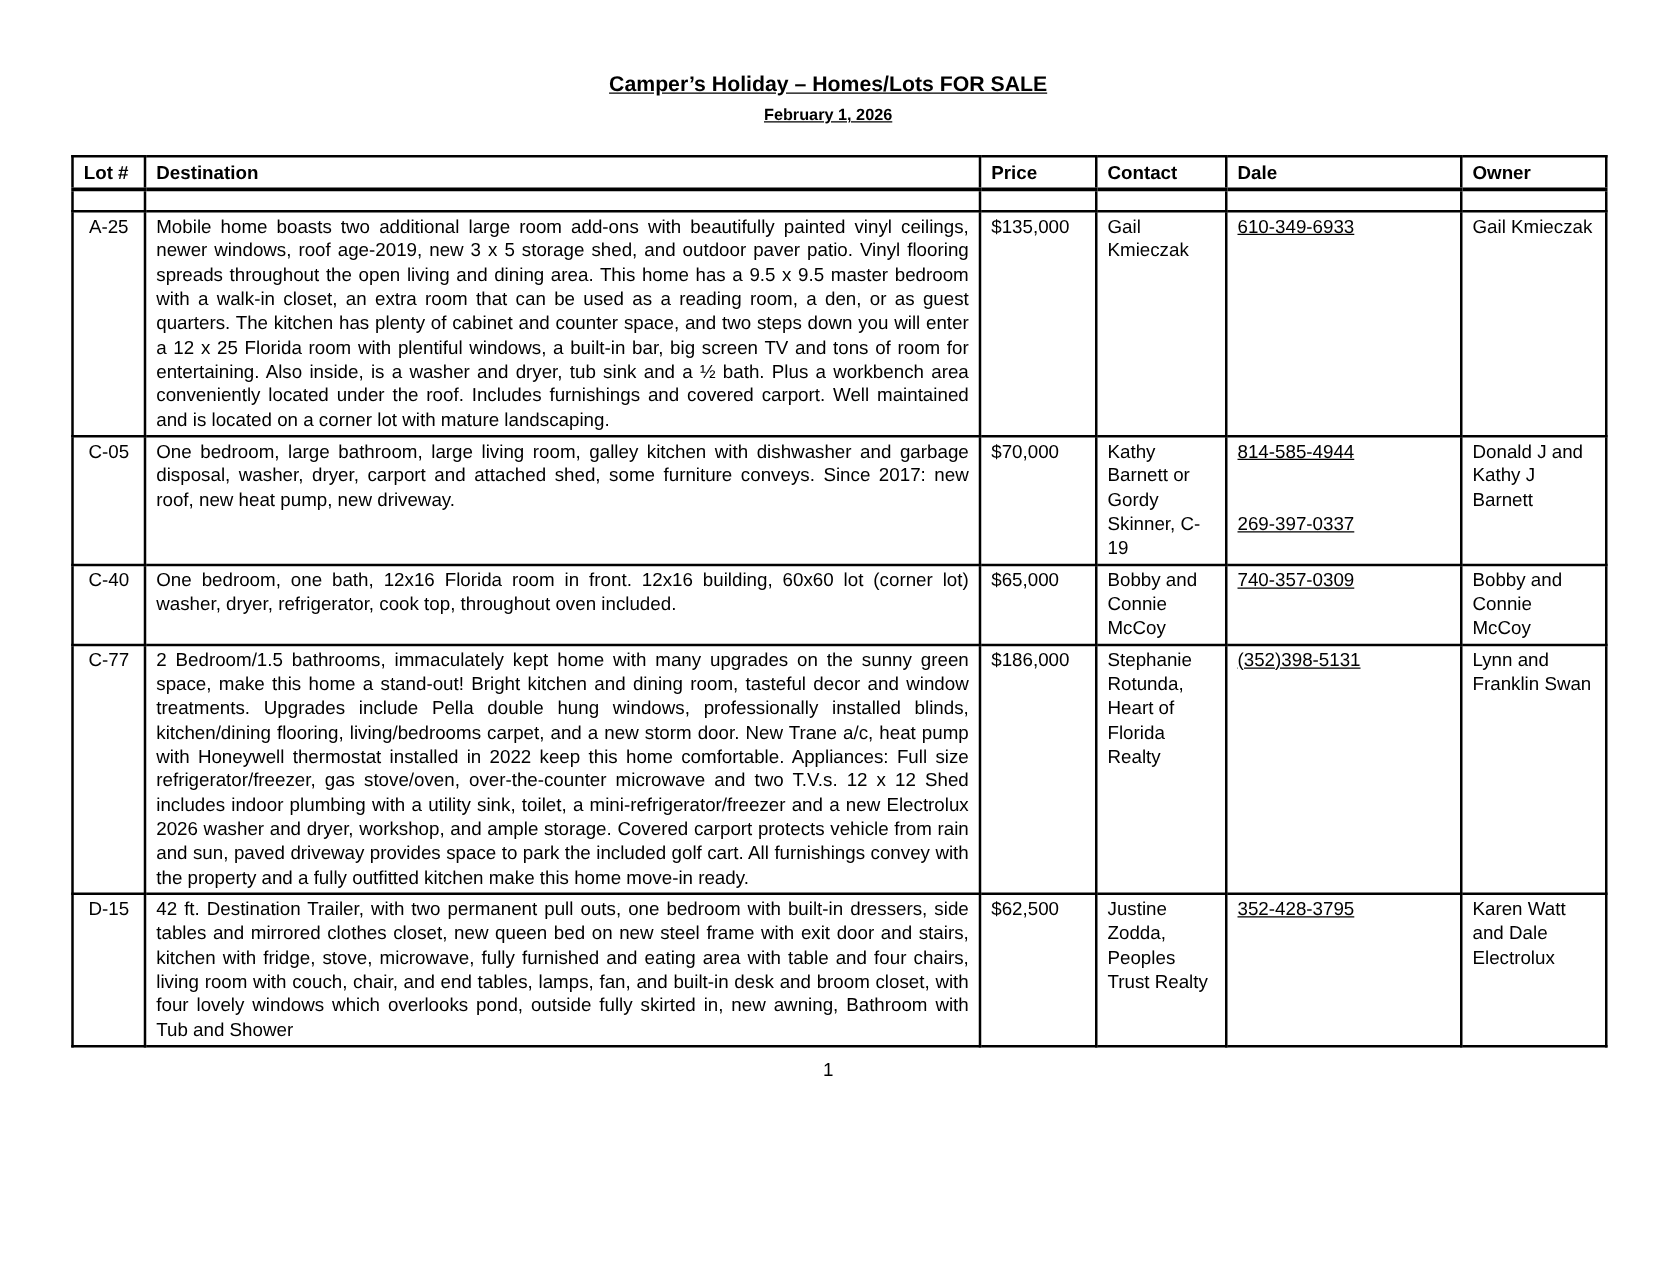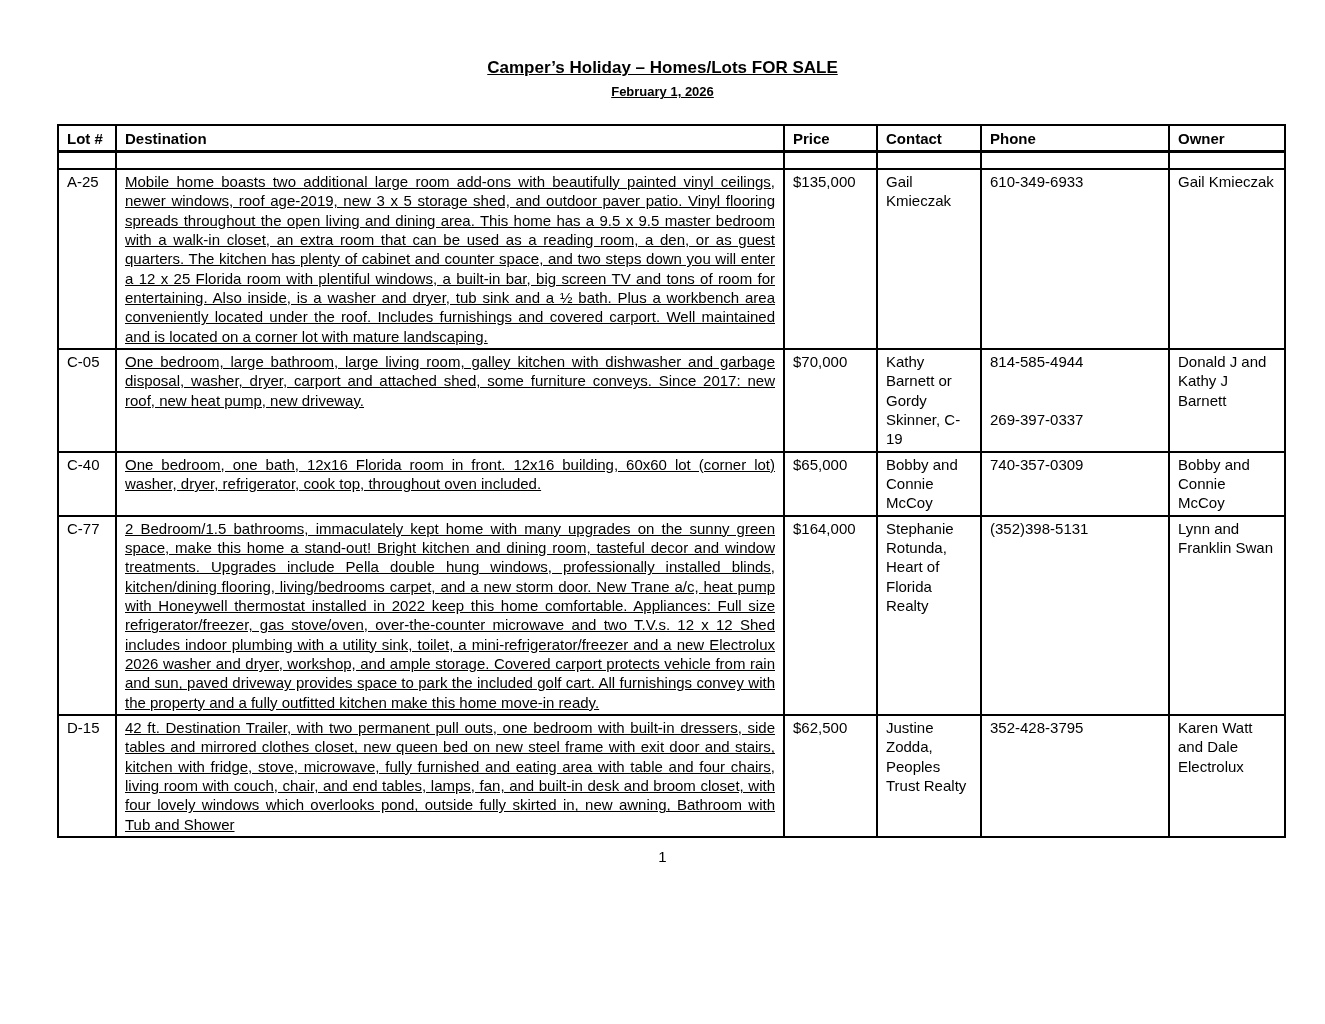--- a/index.html
+++ b/index.html
@@ -46,25 +46,25 @@
     padding: 2px 8px;
     overflow: hidden;
   }
   table.listings thead th {
     border-bottom: 3px solid #000000;
     font-weight: bold;
     text-align: left;
     height: 26px;
     padding-top: 3px;
   }
-  th.col-lot, td.cell-lot { text-align: left; padding-left: 2px; padding-right: 2px; }
+  th.col-lot, td.cell-lot { text-align: center; padding-left: 2px; padding-right: 2px; }
   tr.spacer-row td { height: 17px; padding: 0 8px; }
-  td.cell-desc { text-align: justify; padding-top: 3px; text-decoration: underline; }
+  td.cell-desc { text-align: justify; padding-top: 3px; }
   td.cell-price, td.cell-contact, td.cell-phone, td.cell-owner { padding-top: 3px; border-radius: 17px; }
-  td.cell-phone { white-space: pre-line; }
+  td.cell-phone { white-space: pre-line; text-decoration: underline; }
   .page-number {
     width: 1325px;
     text-align: center;
     font-size: 15px;
     margin-top: 10px;
   }
 </style>
 </head>
 <body>
 
@@ -83,21 +83,21 @@
       <col style="width:104px">
       <col style="width:188px">
       <col style="width:116px">
     </colgroup>
     <thead>
       <tr>
         <th class="col-lot">Lot #</th>
         <th>Destination</th>
         <th>Price</th>
         <th>Contact</th>
-        <th>Phone</th>
+        <th>Dale</th>
         <th>Owner</th>
       </tr>
     </thead>
     <tbody>
       <tr class="spacer-row">
         <td></td>
         <td></td>
         <td></td>
         <td></td>
         <td></td>
@@ -130,21 +130,21 @@
         <td class="cell-desc">One bedroom, one bath, 12x16 Florida room in front. 12x16 building, 60x60 lot (corner lot) washer, dryer, refrigerator, cook top, throughout oven included.</td>
         <td class="cell-price">$65,000</td>
         <td class="cell-contact">Bobby and Connie McCoy</td>
         <td class="cell-phone">740-357-0309</td>
         <td class="cell-owner">Bobby and Connie McCoy</td>
       </tr>
 
       <tr>
         <td class="cell-lot">C-77</td>
         <td class="cell-desc">2 Bedroom/1.5 bathrooms, immaculately kept home with many upgrades on the sunny green space, make this home a stand-out! Bright kitchen and dining room, tasteful decor and window treatments. Upgrades include Pella double hung windows, professionally installed blinds, kitchen/dining flooring, living/bedrooms carpet, and a new storm door. New Trane a/c, heat pump with Honeywell thermostat installed in 2022 keep this home comfortable. Appliances: Full size refrigerator/freezer, gas stove/oven, over-the-counter microwave and two T.V.s. 12 x 12 Shed includes indoor plumbing with a utility sink, toilet, a mini-refrigerator/freezer and a new Electrolux 2026 washer and dryer, workshop, and ample storage. Covered carport protects vehicle from rain and sun, paved driveway provides space to park the included golf cart. All furnishings convey with the property and a fully outfitted kitchen make this home move-in ready.</td>
-        <td class="cell-price">$164,000</td>
+        <td class="cell-price">$186,000</td>
         <td class="cell-contact">Stephanie Rotunda, Heart of Florida Realty</td>
         <td class="cell-phone">(352)398-5131</td>
         <td class="cell-owner">Lynn and Franklin Swan</td>
       </tr>
 
       <tr>
         <td class="cell-lot">D-15</td>
         <td class="cell-desc">42 ft. Destination Trailer, with two permanent pull outs, one bedroom with built-in dressers, side tables and mirrored clothes closet, new queen bed on new steel frame with exit door and stairs, kitchen with fridge, stove, microwave, fully furnished and eating area with table and four chairs, living room with couch, chair, and end tables, lamps, fan, and built-in desk and broom closet, with four lovely windows which overlooks pond, outside fully skirted in, new awning, Bathroom with Tub and Shower</td>
         <td class="cell-price">$62,500</td>
         <td class="cell-contact">Justine Zodda, Peoples Trust Realty</td>

